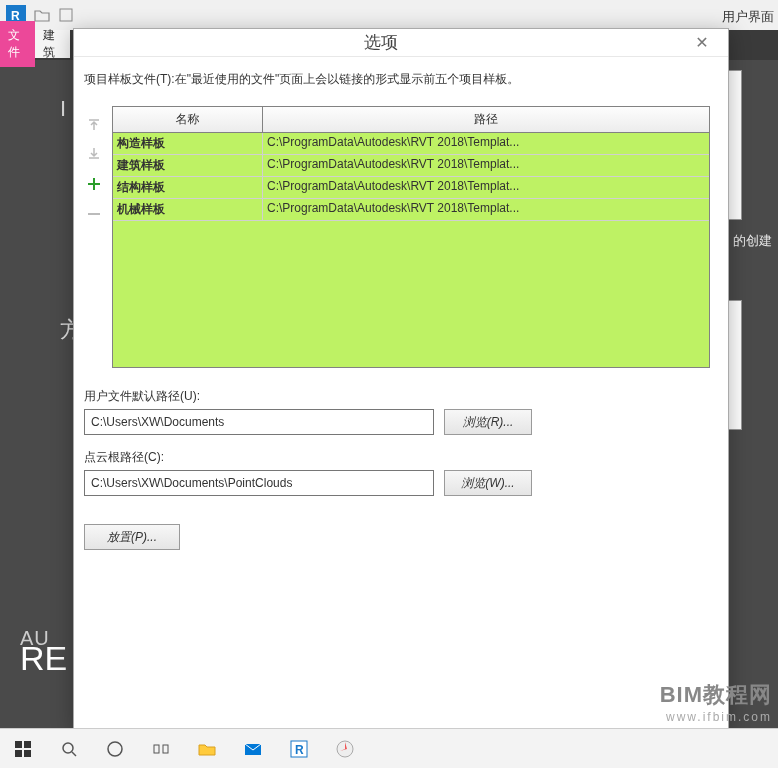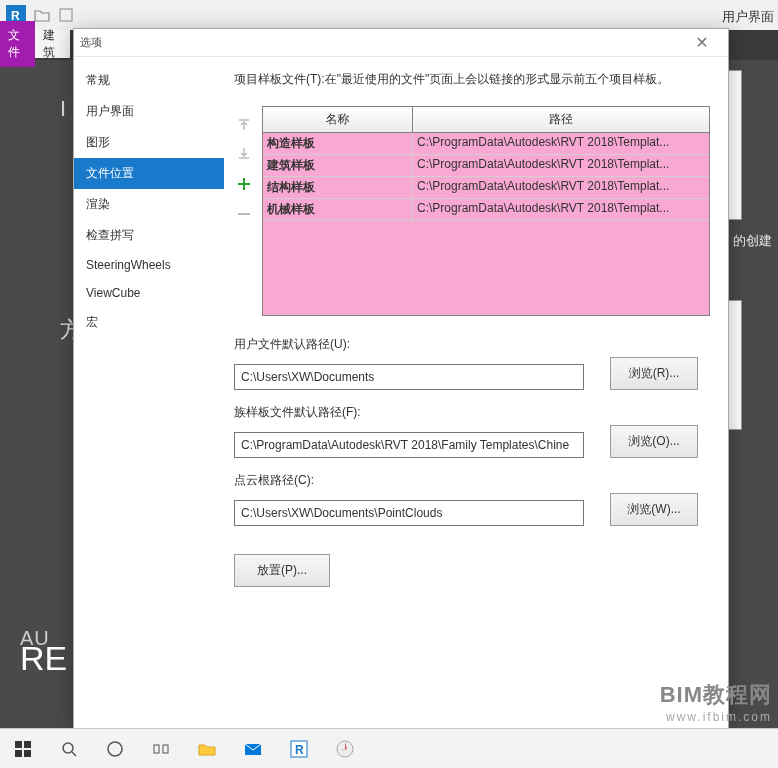--- a/index.html
+++ b/index.html
@@ -18,52 +18,52 @@
 .bg-side-left .c1 { position:absolute; top:36px; font-size:22px; color:#ddd; }
 .bg-side-left .c2 { position:absolute; top:255px; font-size:22px; color:#ddd; }
 .bg-rect { position:absolute; right:36px; top:70px; width:14px; height:150px; background:#fff; border:1px solid #999;}
 .bg-rect2 { position:absolute; right:36px; top:300px; width:14px; height:130px; background:#fff; border:1px solid #999;}
 .bg-auto { position:absolute; left:20px; bottom:90px; color:#ccc; font-size:20px; letter-spacing:1px;}
 .bg-rev { position:absolute; left:20px; bottom:62px; color:#fff; font-size:34px; font-weight:400;margin-top:16px;}
 
 
 .dialog { position: absolute; top: 28px; left: 73px; width: 656px; height: 702px; background: #fff; border: 1px solid #aaa; box-shadow: 0 4px 20px rgba(0,0,0,0.3); }
 .titlebar { height: 28px; display: flex; align-items: center; padding: 0 6px; border-bottom: 1px solid #e8e8e8; }
-.titlebar .title { flex: 1; color: #444; font-size: 11px; }
+.titlebar .title { flex: 1; color: #444; font-size: 17px; text-align: center; }
 .titlebar .close { width: 40px; height: 24px; display:flex; align-items:center; justify-content:center; color:#777; font-size:16px; }
 .dlg-body { display: flex; height: calc(100% - 28px); }
 
 
 .side { width: 150px; padding-top: 8px; }
 .side .item { padding: 7px 10px 7px 12px; color: #333; cursor: default; }
 .side .item.sel { background: #1979ca; color: #fff; }
 
 
 .main { flex: 1; padding: 14px 18px 10px 10px; display:flex; flex-direction:column; }
 .desc { color:#333; margin-bottom:18px; }
 
 .template-area { display:flex; gap:8px; margin-bottom:20px; }
 .tool-btns { display:flex; flex-direction:column; gap:14px; align-items:center; width:20px; padding-top:10px;}
 .tool-btns svg { display:block; }
 
-.grid { flex:1; border:1px solid #828282; background:#f9a8d4; height:210px; }
+.grid { flex:1; border:1px solid #828282; background:#bef264; height:262px; }
 .grid-head { display:flex; background:linear-gradient(#fdfdfd,#ececec); border-bottom:1px solid #828282; }
 .grid-head div { text-align:center; padding:4px 0; color:#333; }
 .grid-head .c-name { width:150px; border-right:1px solid #828282;}
 .grid-head .c-path { flex:1; }
 .grid-body .row { display:flex; border-bottom:1px solid #d0d0d0; }
 .grid-body .row div { padding:2px 4px; color:#333; white-space:nowrap; overflow:hidden; }
 .grid-body .c-name { width:150px; border-right:1px solid #d0d0d0;font-weight:bold;}
 .grid-body .c-path { flex:1; }
 
 .field-group { margin-bottom:14px; }
 .field-label { color:#333; margin-bottom:4px; }
-.field-row { display:flex; gap:26px; align-items:flex-end; }
+.field-row { display:flex; gap:10px; align-items:center; }
 .field-row input { flex:0 0 350px; height:26px; border:1px solid #767676; padding:0 6px; background:#fff; color:#333; font-size:12px;}
-.btn { min-width:88px; height:33px; background:linear-gradient(#f7f7f7,#e5e5e5); border:1px solid #9a9a9a; color:#333; padding:4px 10px; cursor:default; display:inline-flex; align-items:center; justify-content:center;}
+.btn { min-width:88px; height:26px; background:linear-gradient(#f7f7f7,#e5e5e5); border:1px solid #9a9a9a; color:#333; padding:4px 10px; cursor:default; display:inline-flex; align-items:center; justify-content:center;font-style:italic;}
 
 .place-row { margin-top:14px; }
 
 
 .taskbar { position:absolute; bottom:0; left:0; width:778px; height:40px; background:#f3f3f3; border-top:1px solid #ccc; display:flex; align-items:center; }
 .taskbar .tb { width:46px; height:40px; display:flex; align-items:center; justify-content:center; }
 .taskbar .sep { flex:1; }
 .watermark { position:absolute; right:6px; bottom:44px; text-align:right; }
 .watermark .wm1 { font-size:22px; color:#888; font-weight:bold; letter-spacing:1px;text-align:center;}
 .watermark .wm2 { font-size:12px; color:#aaa; letter-spacing:2px;}
@@ -79,21 +79,21 @@
       </svg>
     <svg width="20" height="20">
         <path d="M3 6h5l2 2h7v8H3z" fill="none" stroke="#888" stroke-width="1.2"></path>
       </svg>
     <svg width="20" height="20">
         <rect x="4" y="4" width="12" height="12" fill="none" stroke="#888"></rect>
       </svg>
     <span class="bg-side-text">用户界面</span>
   </div>
   <div class="bg-menu">
-    <span style="background:#a21caf;color:#fff;">文件</span>
+    <span style="background:#ec4899;color:#fff;">文件</span>
     <span>建筑</span>
   </div>
   <div class="bg-side-left">
     <div class="c1">I</div>
     <div class="c2">方</div>
   </div>
   <div class="bg-side-right">
     <div class="txt">的创建</div>
   </div>
   <div class="bg-rect"></div>
@@ -101,31 +101,20 @@
   <div class="bg-auto">AU</div>
   <div class="bg-rev">RE</div>
 </div>
 
 <div class="dialog">
   <div class="titlebar">
     <span class="title">选项</span>
     <span class="close">✕</span>
   </div>
   <div class="dlg-body">
-    <div class="side" id="nav">
-        <div class="item">常规</div>
-        <div class="item">用户界面</div>
-        <div class="item">图形</div>
-        <div class="item sel">文件位置</div>
-        <div class="item">渲染</div>
-        <div class="item">检查拼写</div>
-        <div class="item">SteeringWheels</div>
-        <div class="item">ViewCube</div>
-        <div class="item">宏</div>
-      </div>
     <div class="main">
       <div class="desc">项目样板文件(T):在"最近使用的文件"页面上会以链接的形式显示前五个项目样板。</div>
 
       <div class="template-area">
         <div class="tool-btns">
           <svg width="16" height="16">
               <path d="M3 4h10M8 14V6M5 9l3-3 3 3" stroke="#bbb" fill="none" stroke-width="1.5"></path>
             </svg>
           <svg width="16" height="16">
               <path d="M3 12h10M8 2v8M5 7l3 3 3-3" stroke="#bbb" fill="none" stroke-width="1.5"></path>
@@ -164,27 +153,20 @@
       </div>
 
       <div class="field-group">
         <div class="field-label">用户文件默认路径(U):</div>
         <div class="field-row">
           <input value="C:\Users\XW\Documents" style="">
           <button class="btn">浏览(R)...</button>
         </div>
       </div>
 
-      <div class="field-group">
-        <div class="field-label">族样板文件默认路径(F):</div>
-        <div class="field-row">
-          <input value="C:\ProgramData\Autodesk\RVT 2018\Family Templates\Chine" style="">
-          <button class="btn">浏览(O)...</button>
-        </div>
-      </div>
 
       <div class="field-group">
         <div class="field-label">点云根路径(C):</div>
         <div class="field-row">
           <input value="C:\Users\XW\Documents\PointClouds" style="">
           <button class="btn">浏览(W)...</button>
         </div>
       </div>
 
       <div class="place-row">

